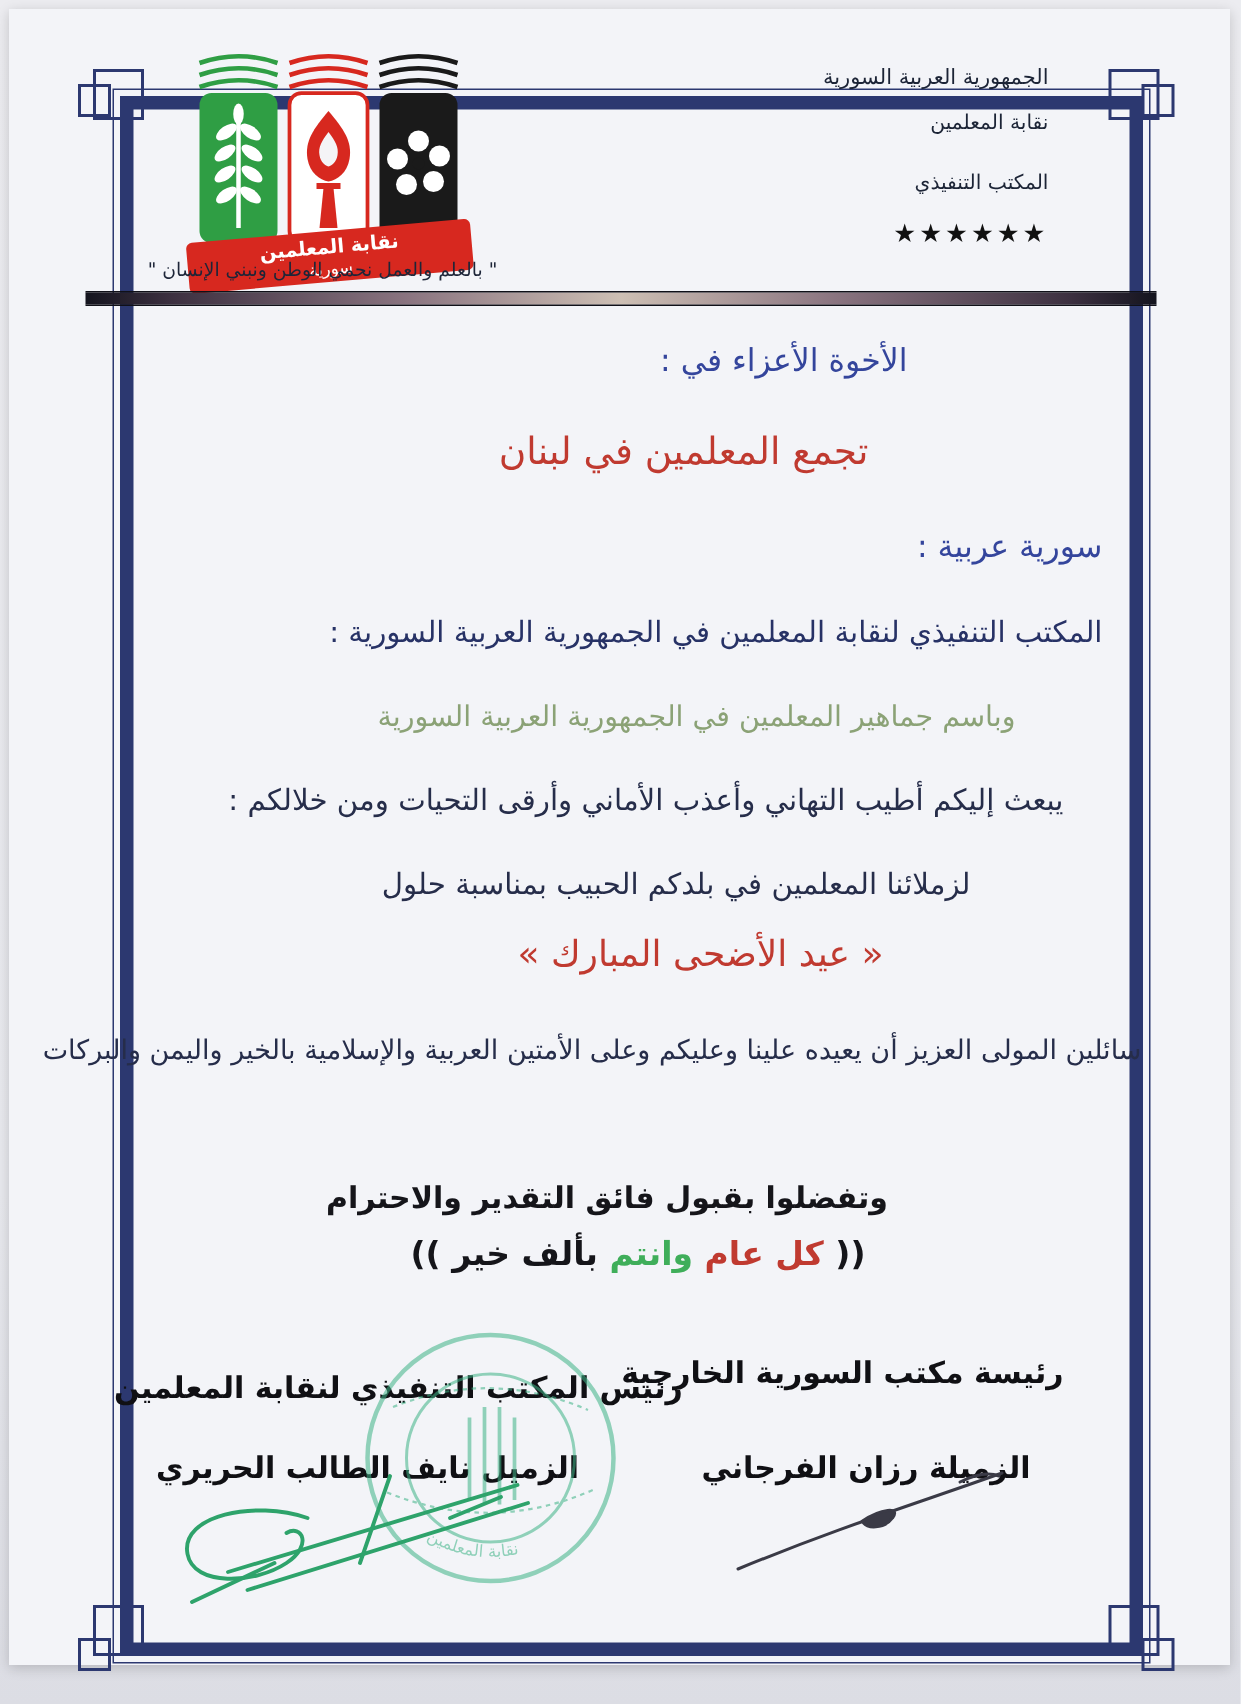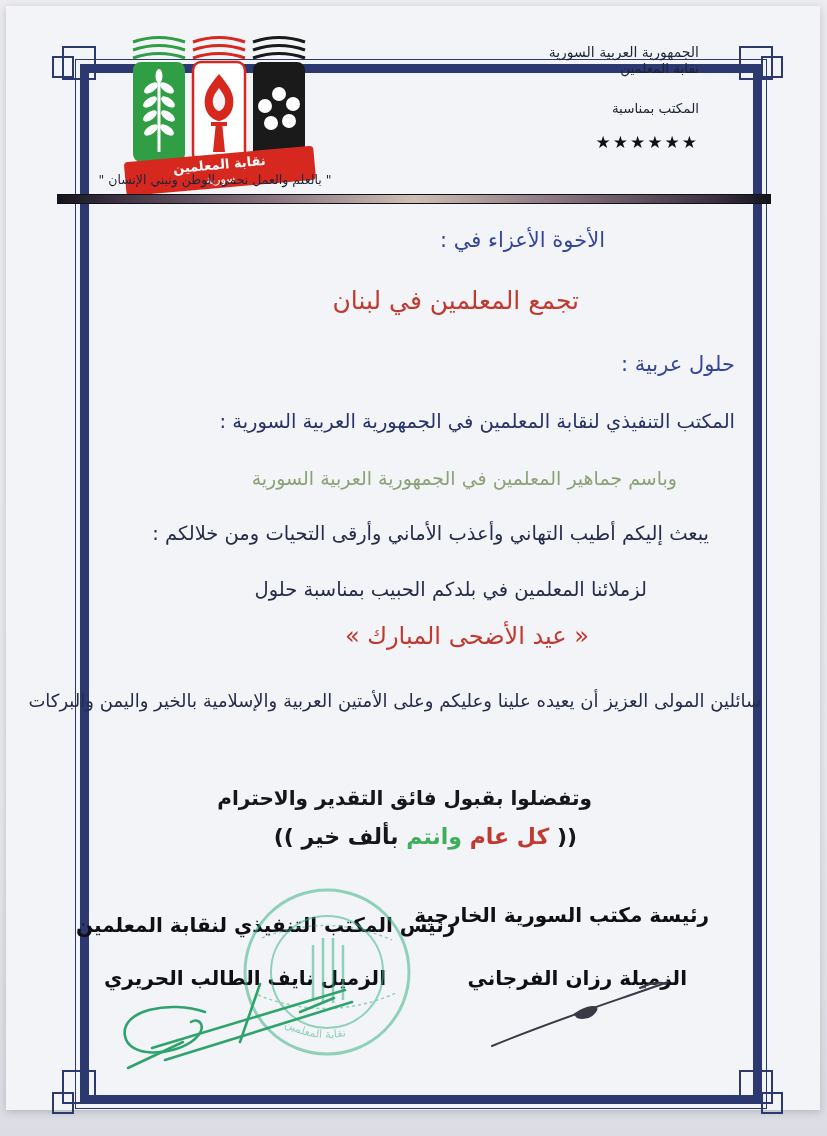--- a/index.html
+++ b/index.html
@@ -9,21 +9,21 @@
   
   .frame{position:absolute;left:80px;top:64px;width:664px;height:1022px;border:9px solid #2c3870;outline:1.5px solid #2c3870;outline-offset:4px;}
   .corner{position:absolute;width:30px;height:30px;border:2px solid #2c3870;background:transparent;}
   .corner.small{width:18px;height:18px;}
   .c-tl1{left:62px;top:46px;} .c-tl2{left:52px;top:56px;}
   .c-tr1{right:54px;top:46px;} .c-tr2{right:44px;top:56px;}
   .c-bl1{left:62px;bottom:32px;} .c-bl2{left:52px;bottom:22px;}
   .c-br1{right:54px;bottom:32px;} .c-br2{right:44px;bottom:22px;}
   
   .hdr-right{position:absolute;top:44px;right:128px;text-align:right;color:#1c2436;}
-  .hdr-right .l1{font-size:14px;margin-bottom:0;}
+  .hdr-right .l1{font-size:14px;margin-bottom:14px;}
   .hdr-right .l2{font-size:13.5px;margin-bottom:24px;}
   .hdr-right .l3{font-size:13.5px;margin-bottom:16px;}
   .stars{font-size:17px;letter-spacing:2px;color:#111;}
   .motto{position:absolute;left:55px;top:172px;width:320px;text-align:center;font-size:12.5px;color:#1d2538;}
   .sep{position:absolute;left:57px;top:194px;right:56px;height:8px;
        background:linear-gradient(90deg,#14141e 0%,#3c3040 8%,#8a7480 30%,#cdbfb4 50%,#8a7480 70%,#3c3040 92%,#14141e 100%);
        border-top:1.5px solid #101018;border-bottom:1.5px solid #101018;}
   
   .line{position:absolute;direction:rtl;white-space:nowrap;}
   .t-blue{color:#34459c;}
@@ -107,29 +107,29 @@
       <text x="115" y="137" text-anchor="middle" font-size="13" font-weight="bold" fill="#ffffff">نقابة المعلمين</text>
       <text x="115" y="151" text-anchor="middle" font-size="11" fill="#ffffff">سورية</text>
     </g>
   </svg>
 
   <div class="motto">" بالعلم والعمل نحمي الوطن ونبني الإنسان "</div>
 
   <div class="hdr-right">
     <div class="l1">الجمهورية العربية السورية</div>
     <div class="l2">نقابة المعلمين</div>
-    <div class="l3">المكتب بمناسبة</div>
+    <div class="l3">المكتب التنفيذي</div>
     <div class="stars">★★★★★★</div>
   </div>
 
   <div class="sep"></div>
 
   <div class="line t-blue" style="top:228px;right:222px;font-size:21px;margin-left:12px;">الأخوة الأعزاء في :</div>
   <div class="line t-red" style="top:286px;right:248px;font-size:25px;">تجمع المعلمين في لبنان</div>
-  <div class="line t-blue" style="top:352px;right:92px;font-size:21px;">حلول عربية :</div>
+  <div class="line t-blue" style="top:352px;right:92px;font-size:21px;">سورية عربية :</div>
   <div class="line t-navy" style="top:410px;right:92px;font-size:19.5px;">المكتب التنفيذي لنقابة المعلمين في الجمهورية العربية السورية :</div>
   <div class="line t-green" style="top:467px;right:150px;font-size:19px;">وباسم جماهير المعلمين في الجمهورية العربية السورية</div>
   <div class="line t-dark" style="top:522px;right:118px;font-size:19.5px;margin-left:39px;">يبعث إليكم أطيب التهاني وأعذب الأماني وأرقى التحيات ومن خلالكم :</div>
   <div class="line t-dark" style="top:578px;right:180px;font-size:19.5px;">لزملائنا المعلمين في بلدكم الحبيب بمناسبة حلول</div>
   <div class="line t-dark" style="top:690px;right:66px;font-size:18px;">سائلين المولى العزيز أن يعيده علينا وعليكم وعلى الأمتين العربية والإسلامية بالخير واليمن والبركات</div>
   <div class="line t-red" style="top:622px;right:238px;font-size:24px;">« عيد الأضحى المبارك »</div>
   <div class="line bold" style="top:786px;right:235px;font-size:20px;">وتفضلوا بقبول فائق التقدير والاحترام</div>
   <div class="line bold" style="top:824px;right:250px;font-size:22px;">
     <span>((</span>
     <span style="color:#c03a30;">كل عام</span>

